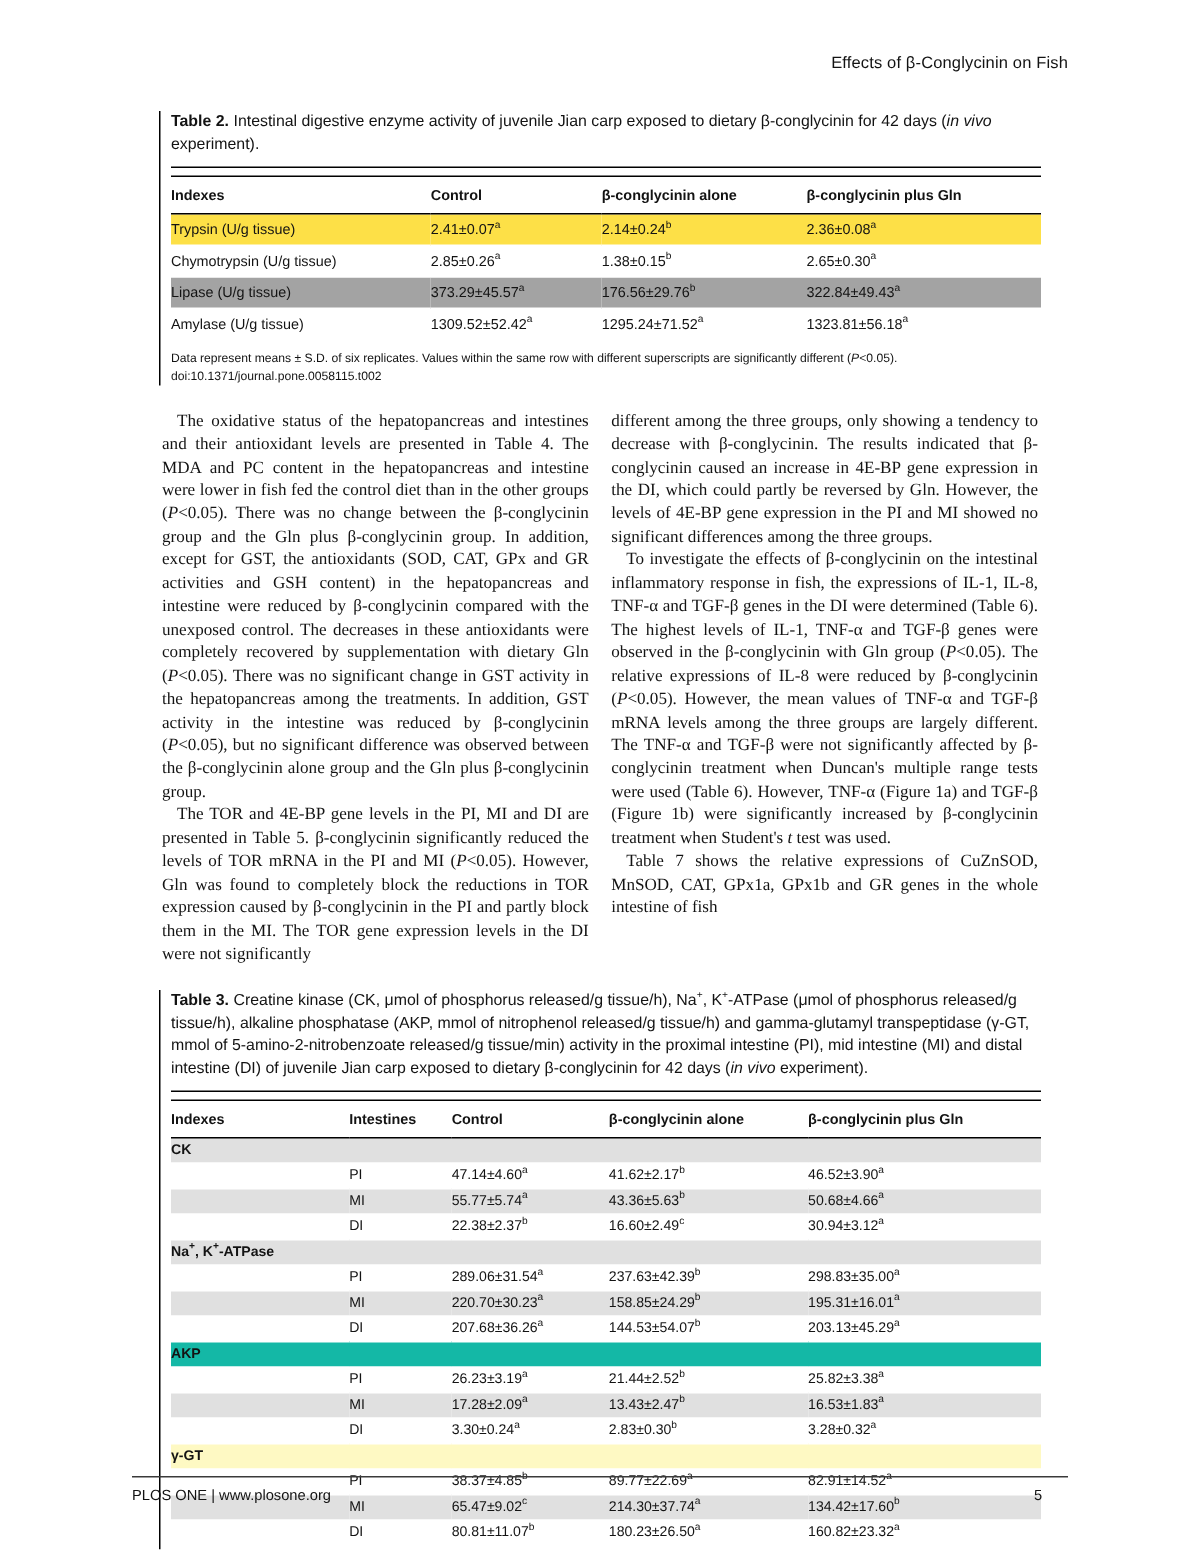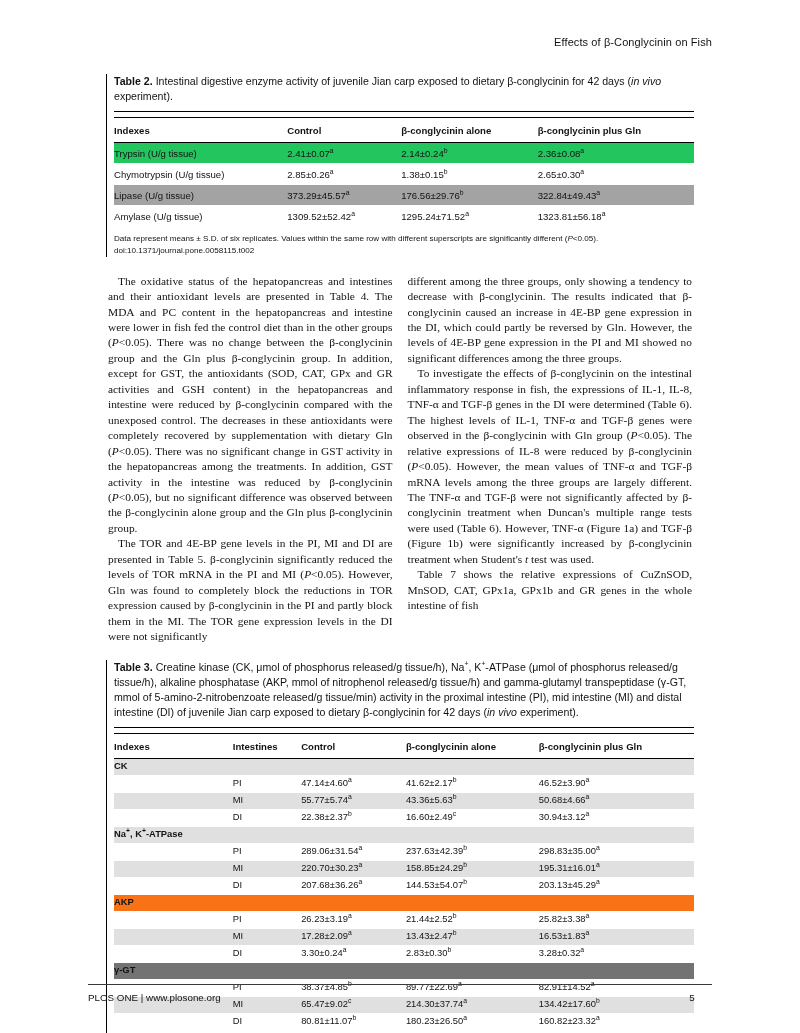--- a/index.html
+++ b/index.html
@@ -75,21 +75,21 @@
     <table id="table2">
       <thead>
           <tr>
             <th>Indexes</th>
             <th>Control</th>
             <th>β-conglycinin alone</th>
             <th>β-conglycinin plus Gln</th>
           </tr>
         </thead>
       <tbody>
-          <tr style="background: #22c55e;">
+          <tr style="background: #fde047;">
             <td>Trypsin (U/g tissue)</td>
             <td>2.41±0.07<sup>a</sup></td>
             <td>2.14±0.24<sup>b</sup></td>
             <td>2.36±0.08<sup>a</sup></td>
           </tr>
           <tr>
             <td>Chymotrypsin (U/g tissue)</td>
             <td>2.85±0.26<sup>a</sup></td>
             <td>1.38±0.15<sup>b</sup></td>
             <td>2.65±0.30<sup>a</sup></td>
@@ -180,21 +180,21 @@
             <td>158.85±24.29<sup>b</sup></td>
             <td>195.31±16.01<sup>a</sup></td>
           </tr>
           <tr>
             <td></td>
             <td>DI</td>
             <td>207.68±36.26<sup>a</sup></td>
             <td>144.53±54.07<sup>b</sup></td>
             <td>203.13±45.29<sup>a</sup></td>
           </tr>
-          <tr class="group" style="background: #f97316;">
+          <tr class="group" style="background: #14b8a6;">
             <td colspan="5">AKP</td>
           </tr>
           <tr>
             <td></td>
             <td>PI</td>
             <td>26.23±3.19<sup>a</sup></td>
             <td>21.44±2.52<sup>b</sup></td>
             <td>25.82±3.38<sup>a</sup></td>
           </tr>
           <tr style="background: rgb(224, 224, 224);">
@@ -204,21 +204,21 @@
             <td>13.43±2.47<sup>b</sup></td>
             <td>16.53±1.83<sup>a</sup></td>
           </tr>
           <tr>
             <td></td>
             <td>DI</td>
             <td>3.30±0.24<sup>a</sup></td>
             <td>2.83±0.30<sup>b</sup></td>
             <td>3.28±0.32<sup>a</sup></td>
           </tr>
-          <tr class="group" style="background: #737373;">
+          <tr class="group" style="background: #fef9c3;">
             <td colspan="5">γ-GT</td>
           </tr>
           <tr>
             <td></td>
             <td>PI</td>
             <td>38.37±4.85<sup>b</sup></td>
             <td>89.77±22.69<sup>a</sup></td>
             <td>82.91±14.52<sup>a</sup></td>
           </tr>
           <tr style="background: rgb(224, 224, 224);">

